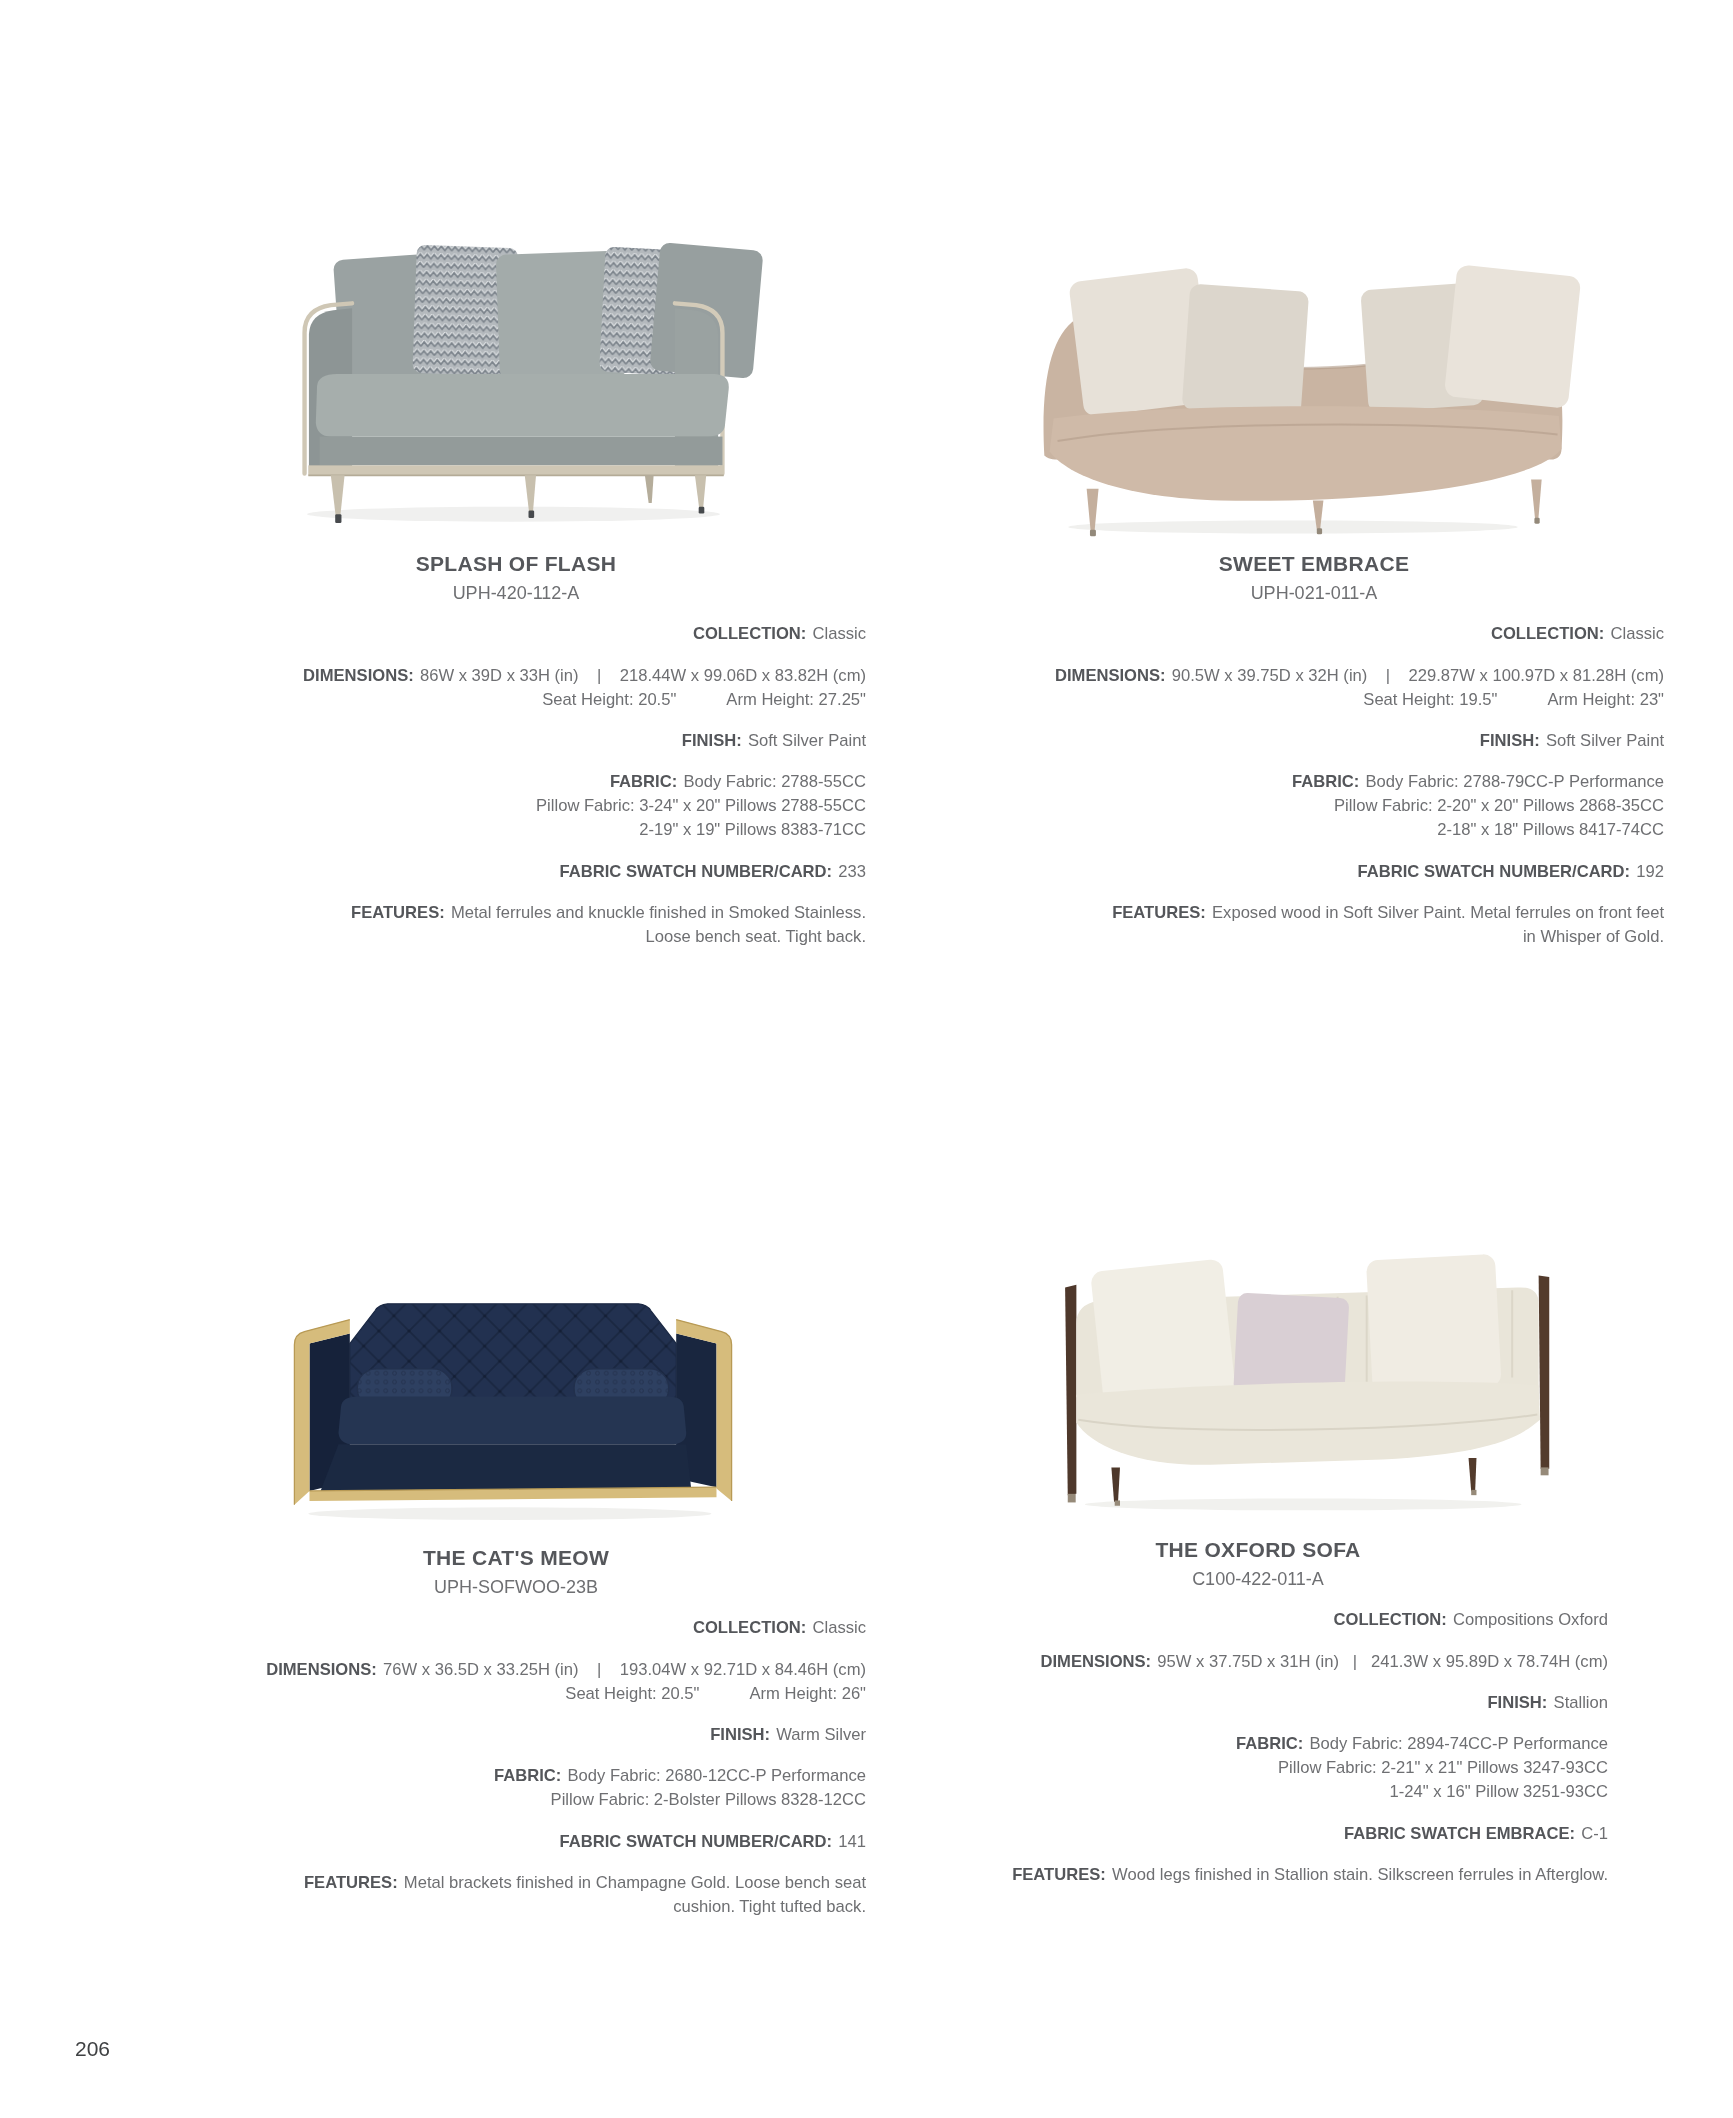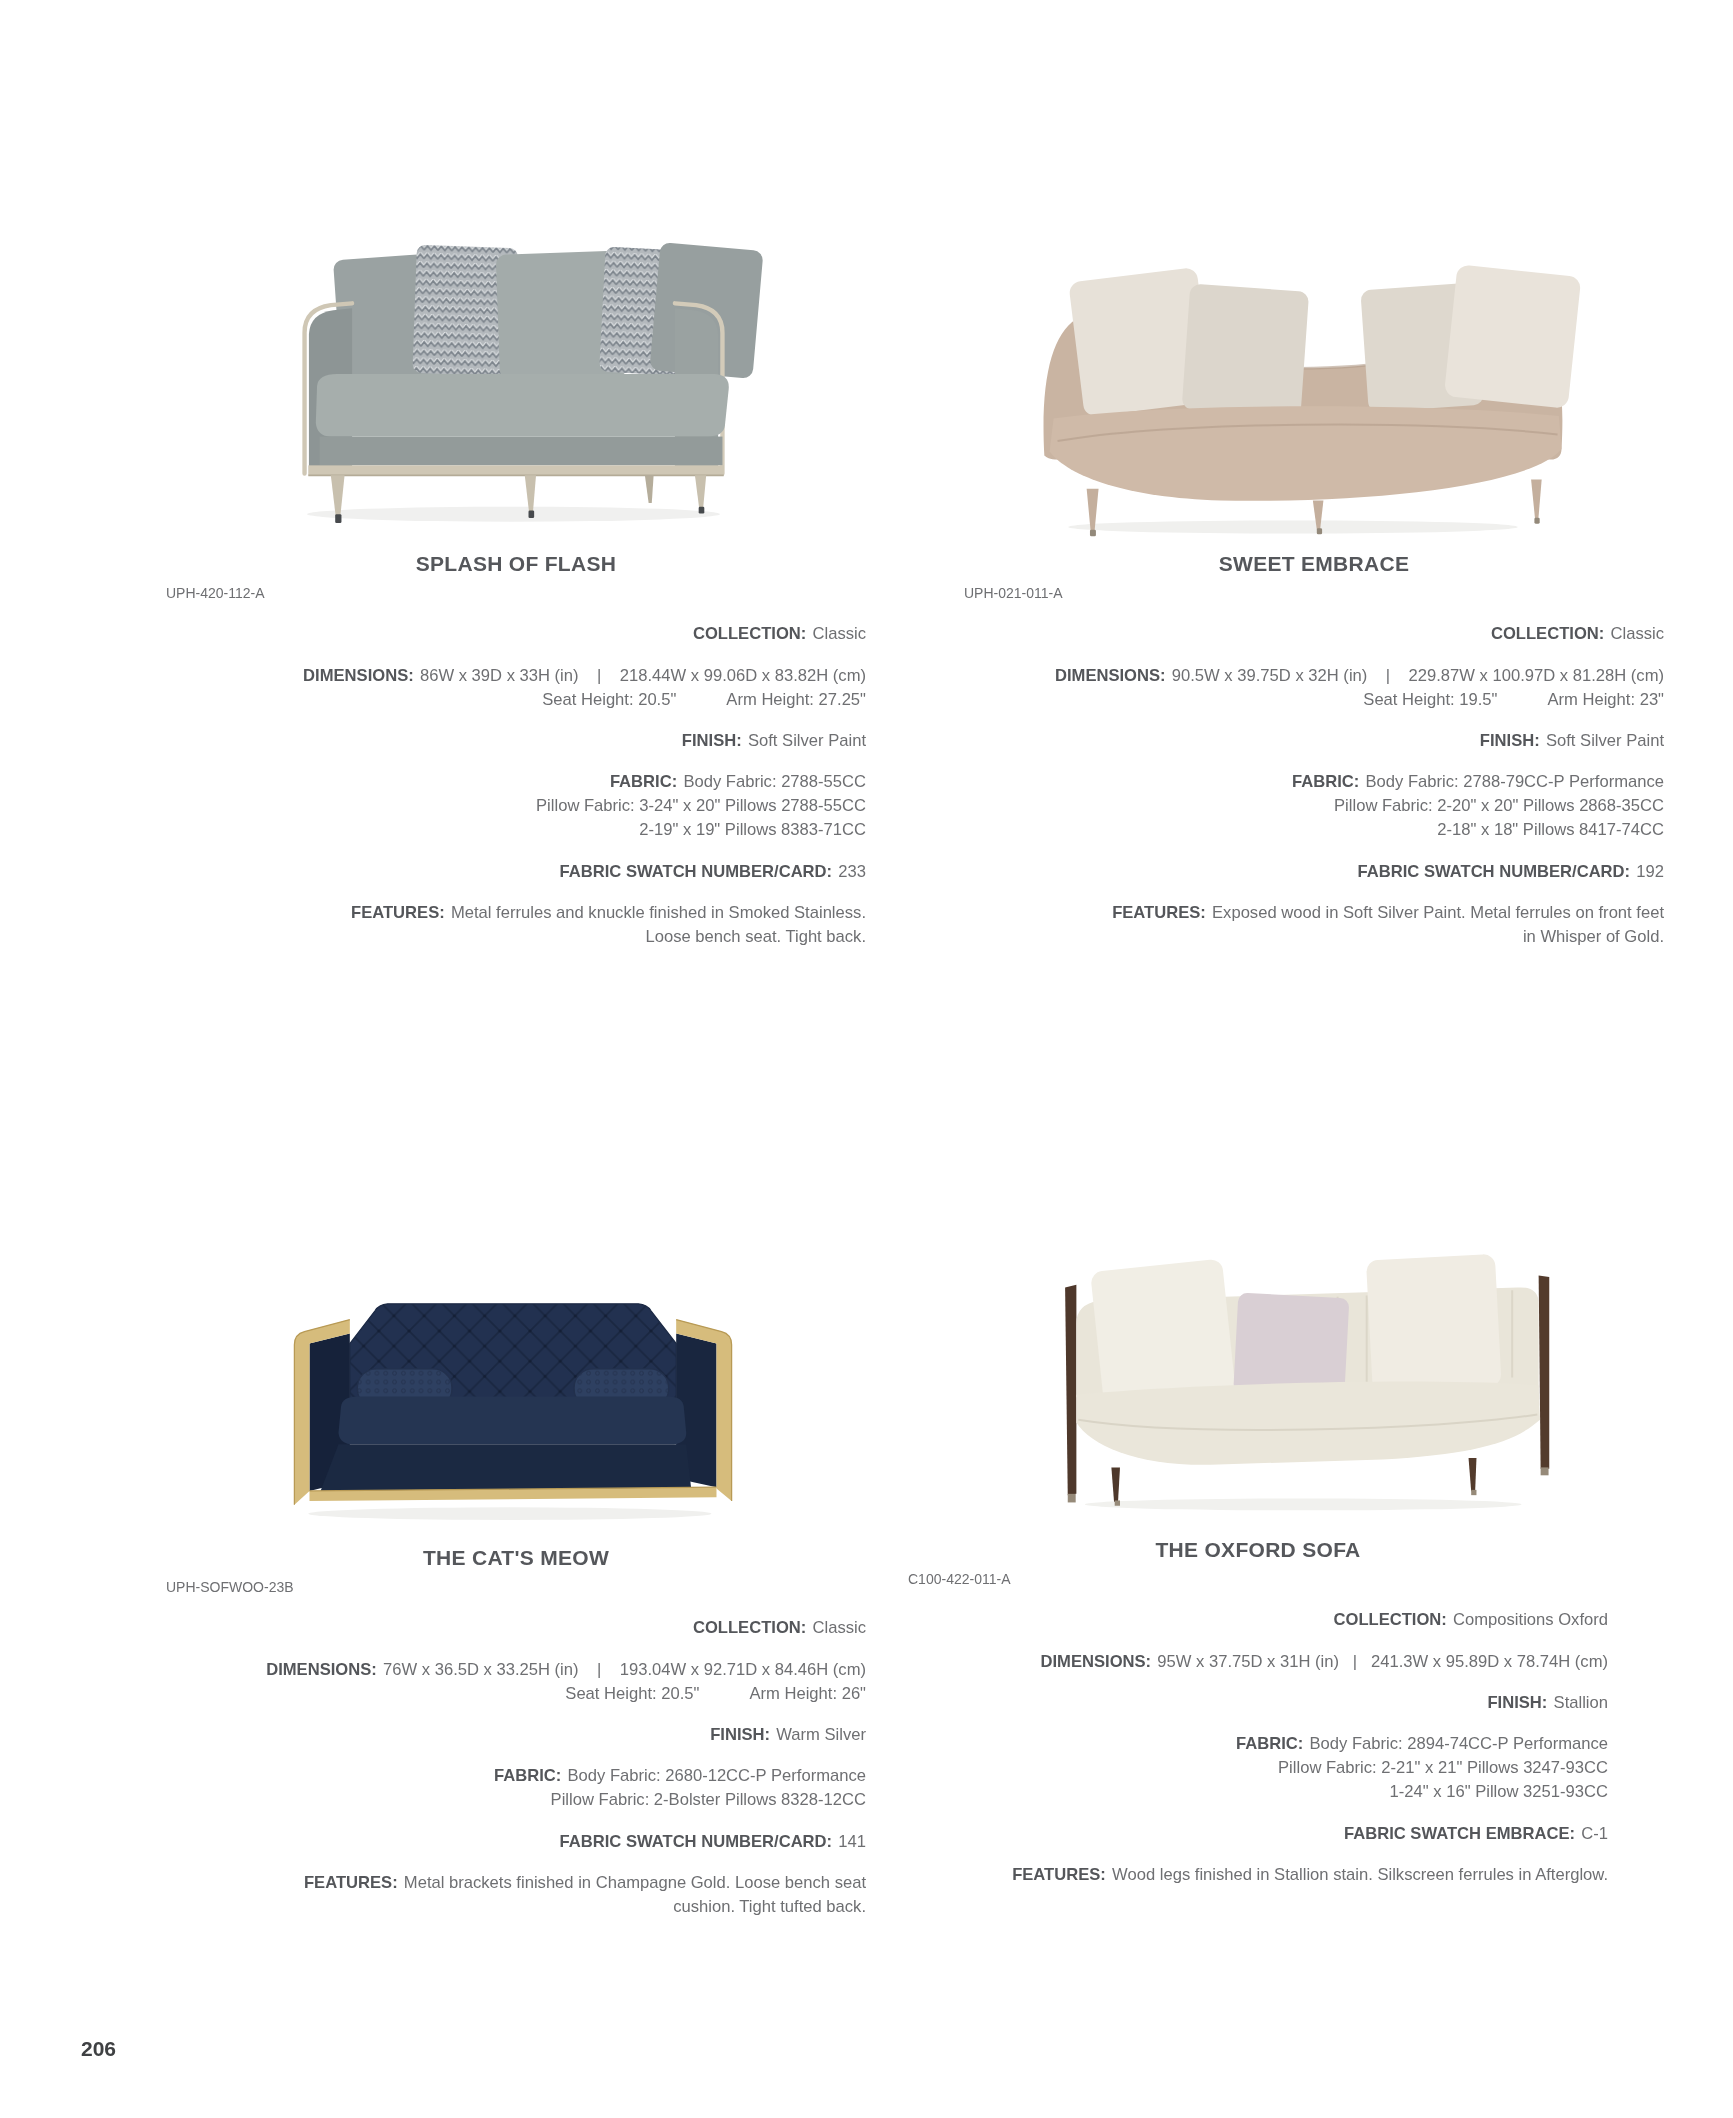--- a/index.html
+++ b/index.html
@@ -7,30 +7,30 @@
     width:1733px;height:2119px;background:#ffffff;position:relative;
     font-family:"Liberation Sans", sans-serif;overflow:hidden;
   }
   .img{position:absolute;}
   .img svg{display:block;width:100%;height:100%;}
   .pinfo{position:absolute;width:700px;}
   .pname{
     font-size:21px;line-height:26px;font-weight:700;color:#55575b;
     text-align:center;margin:0;letter-spacing:0.3px;
   }
-  .psku{font-size:14px;line-height:24px;color:#6e6f72;margin-top:4.2px;}
+  .psku{font-size:18px;line-height:24px;color:#6e6f72;text-align:center;margin-top:4.2px;}
   .row{font-size:16.6px;line-height:24px;margin:17.3px 0 0 0;color:#6e6f72;text-align:right;}
   .line{display:block;}
   .lbl{font-weight:700;color:#54565a;margin-right:6.2px;}
   .val{color:#6e6f72;}
   .pre{white-space:pre-wrap;}
   .seat{margin-right:50px;}
   .page-number{
     position:absolute;left:75px;top:2037px;
-    font-size:21px;font-weight:700;color:#3f4143;margin-left:6px;
+    font-size:21px;font-weight:400;color:#3f4143;
   }
 </style>
 </head>
 <body>
 
 <main class="page">
 
   <div class="img" style="left:257px;top:201px;width:513px;height:326px">
     <svg viewBox="0 0 820 520" preserveAspectRatio="xMidYMid meet">
       <defs>

